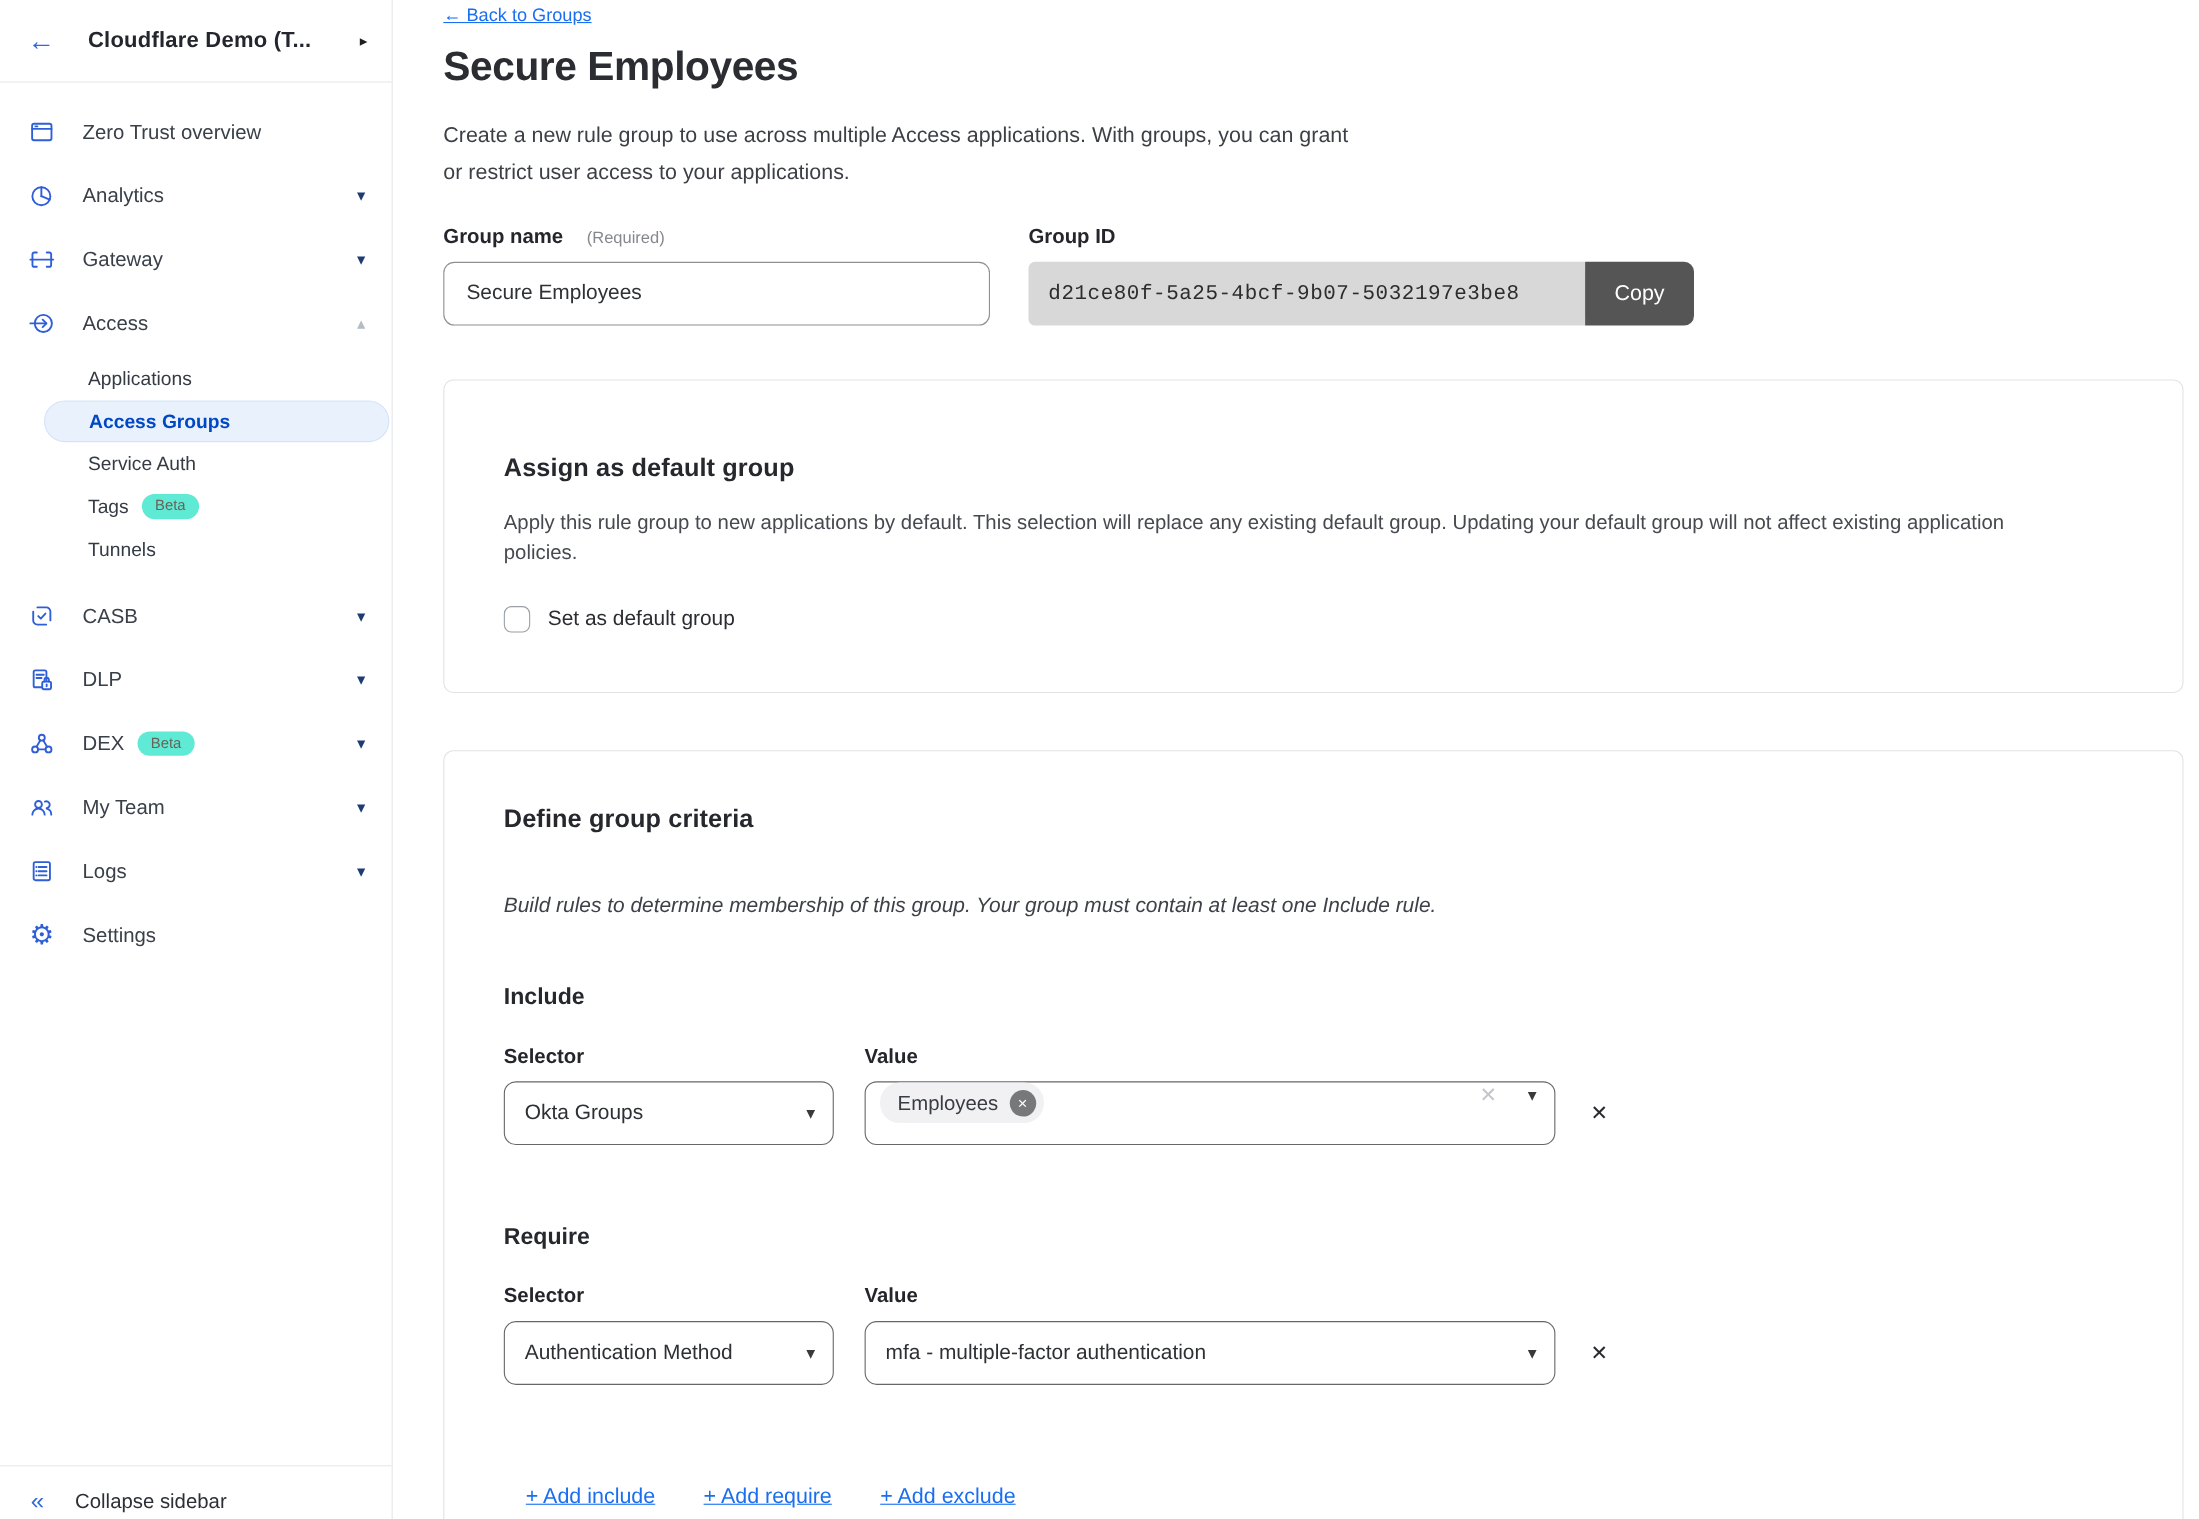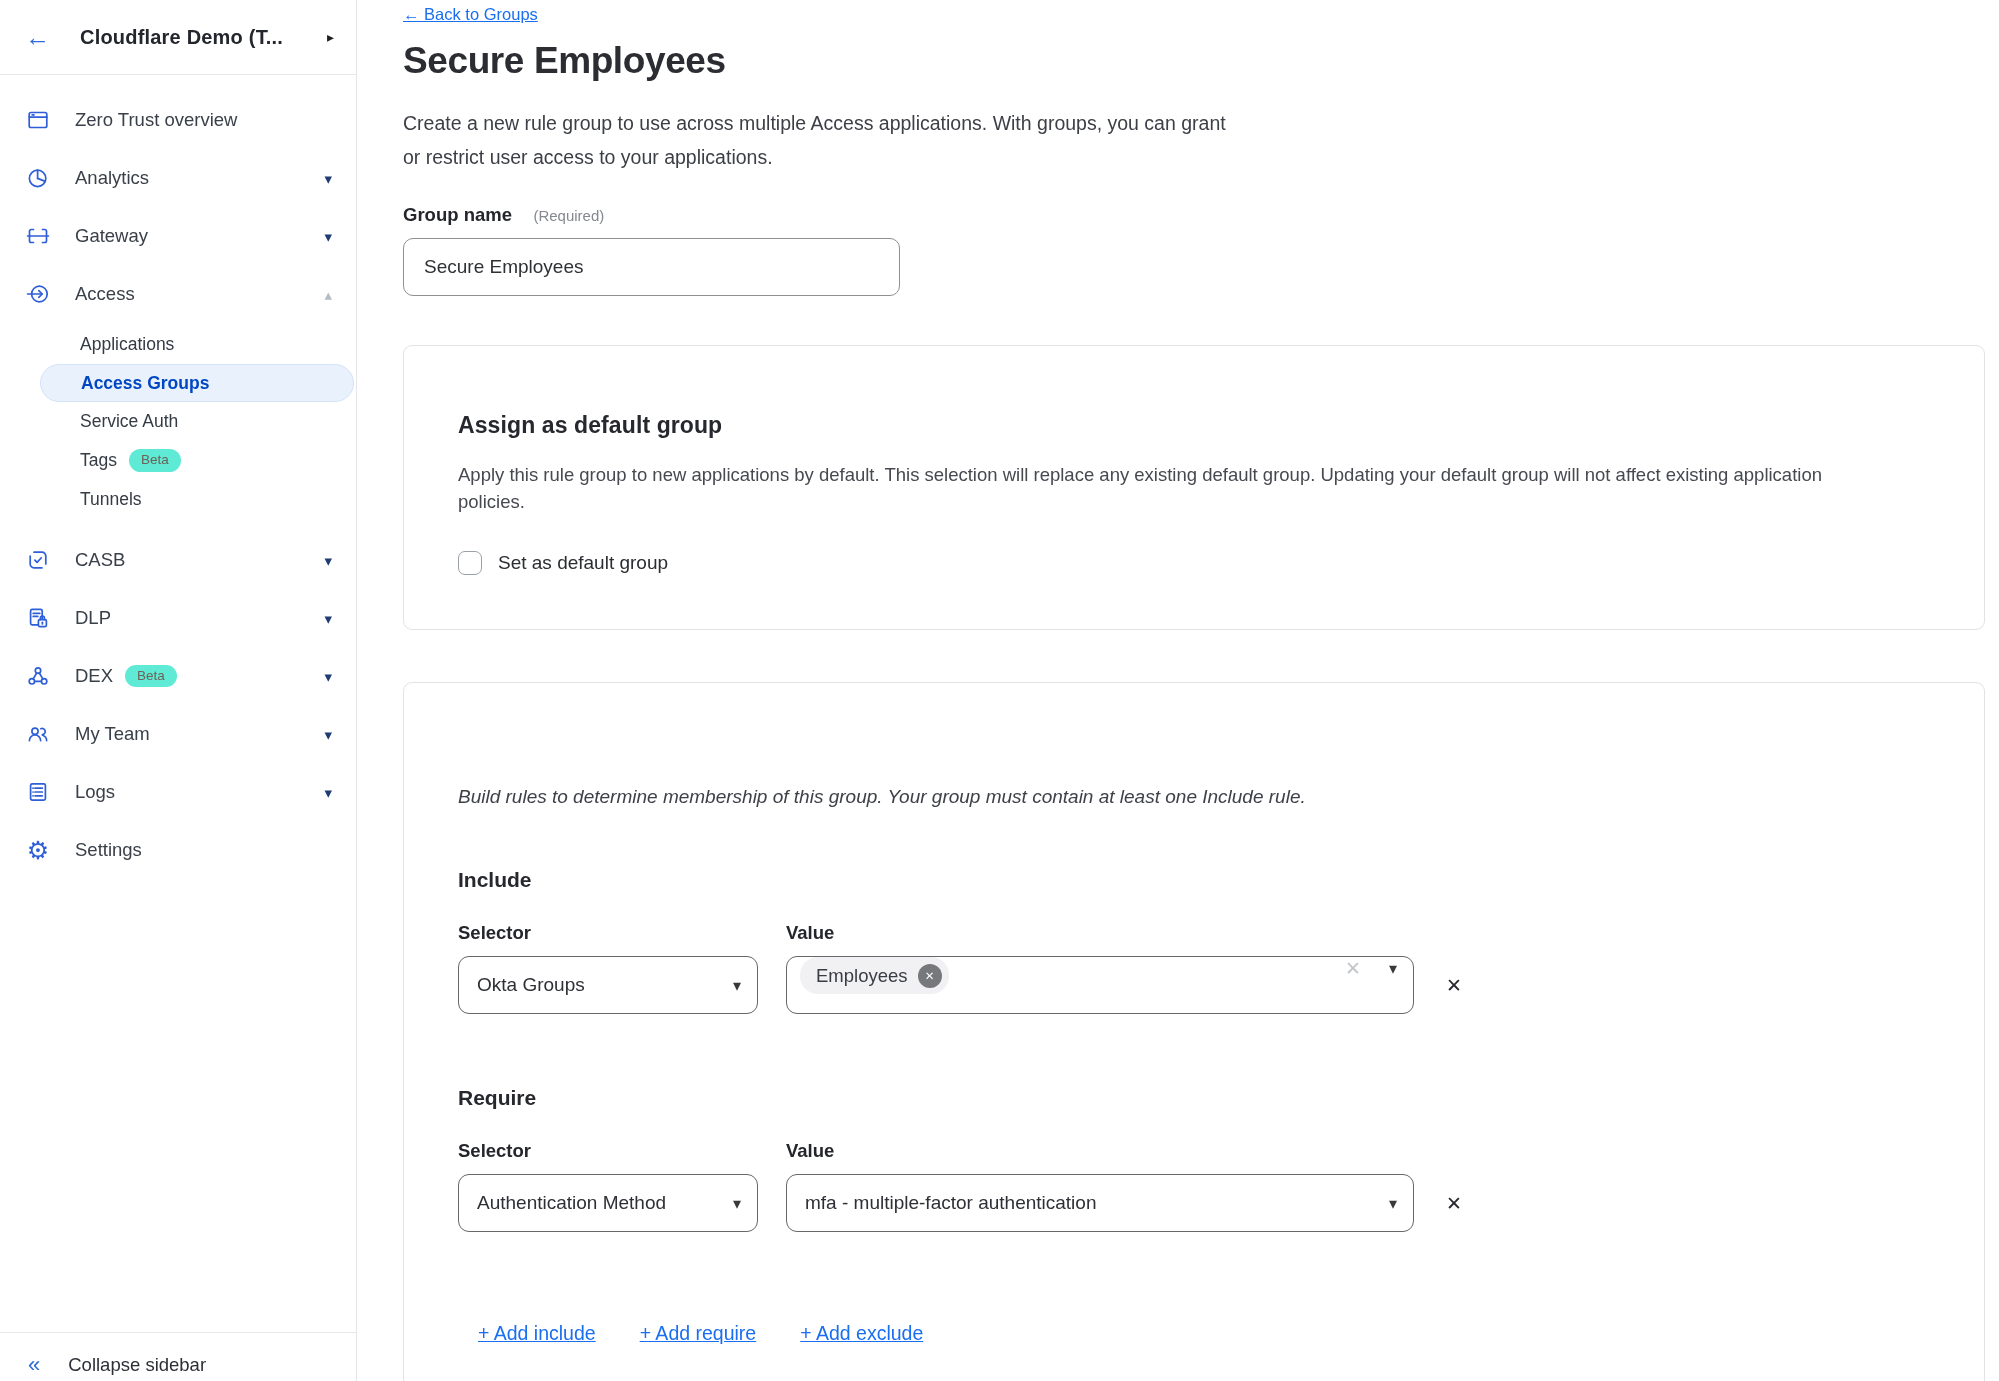--- a/index.html
+++ b/index.html
@@ -338,32 +338,44 @@
   </div>
 
   <div class="form-row">
     <div class="field-col-name">
       <div class="field-label-row">
         <span class="field-label">Group name</span>
         <span class="field-required">(Required)</span>
       </div>
       <input class="text-input" type="text" value="Secure Employees" style="">
     </div>
+    <div class="field-col-id">
+      <div class="field-label-row">
+        <span class="field-label">Group ID</span>
+      </div>
+      <div class="id-row">
+        <div class="id-box">
+          <span>d21ce80f-5a25-4bcf-9b07-5032197e3be8</span>
+        </div>
+        <button class="copy-btn">Copy</button>
+      </div>
+    </div>
   </div>
 
   <section class="card card-default">
     <h2>Assign as default group</h2>
     <p class="card-desc">Apply this rule group to new applications by default. This selection will replace any existing default group. Updating your default group will not affect existing application policies.</p>
     <div class="checkbox-row">
       <span class="checkbox"></span>
       <span class="checkbox-label">Set as default group</span>
     </div>
   </section>
 
   <section class="card card-criteria">
+    <h2>Define group criteria</h2>
     <p class="card-desc criteria-desc">Build rules to determine membership of this group. Your group must contain at least one Include rule.</p>
 
     <h3 class="rule-heading h3-include">Include</h3>
     <div class="rule-labels">
       <span class="field-label lbl-selector">Selector</span>
       <span class="field-label">Value</span>
     </div>
     <div class="rule-row">
       <div class="select w-selector">
         <span class="select-text">Okta Groups</span>

